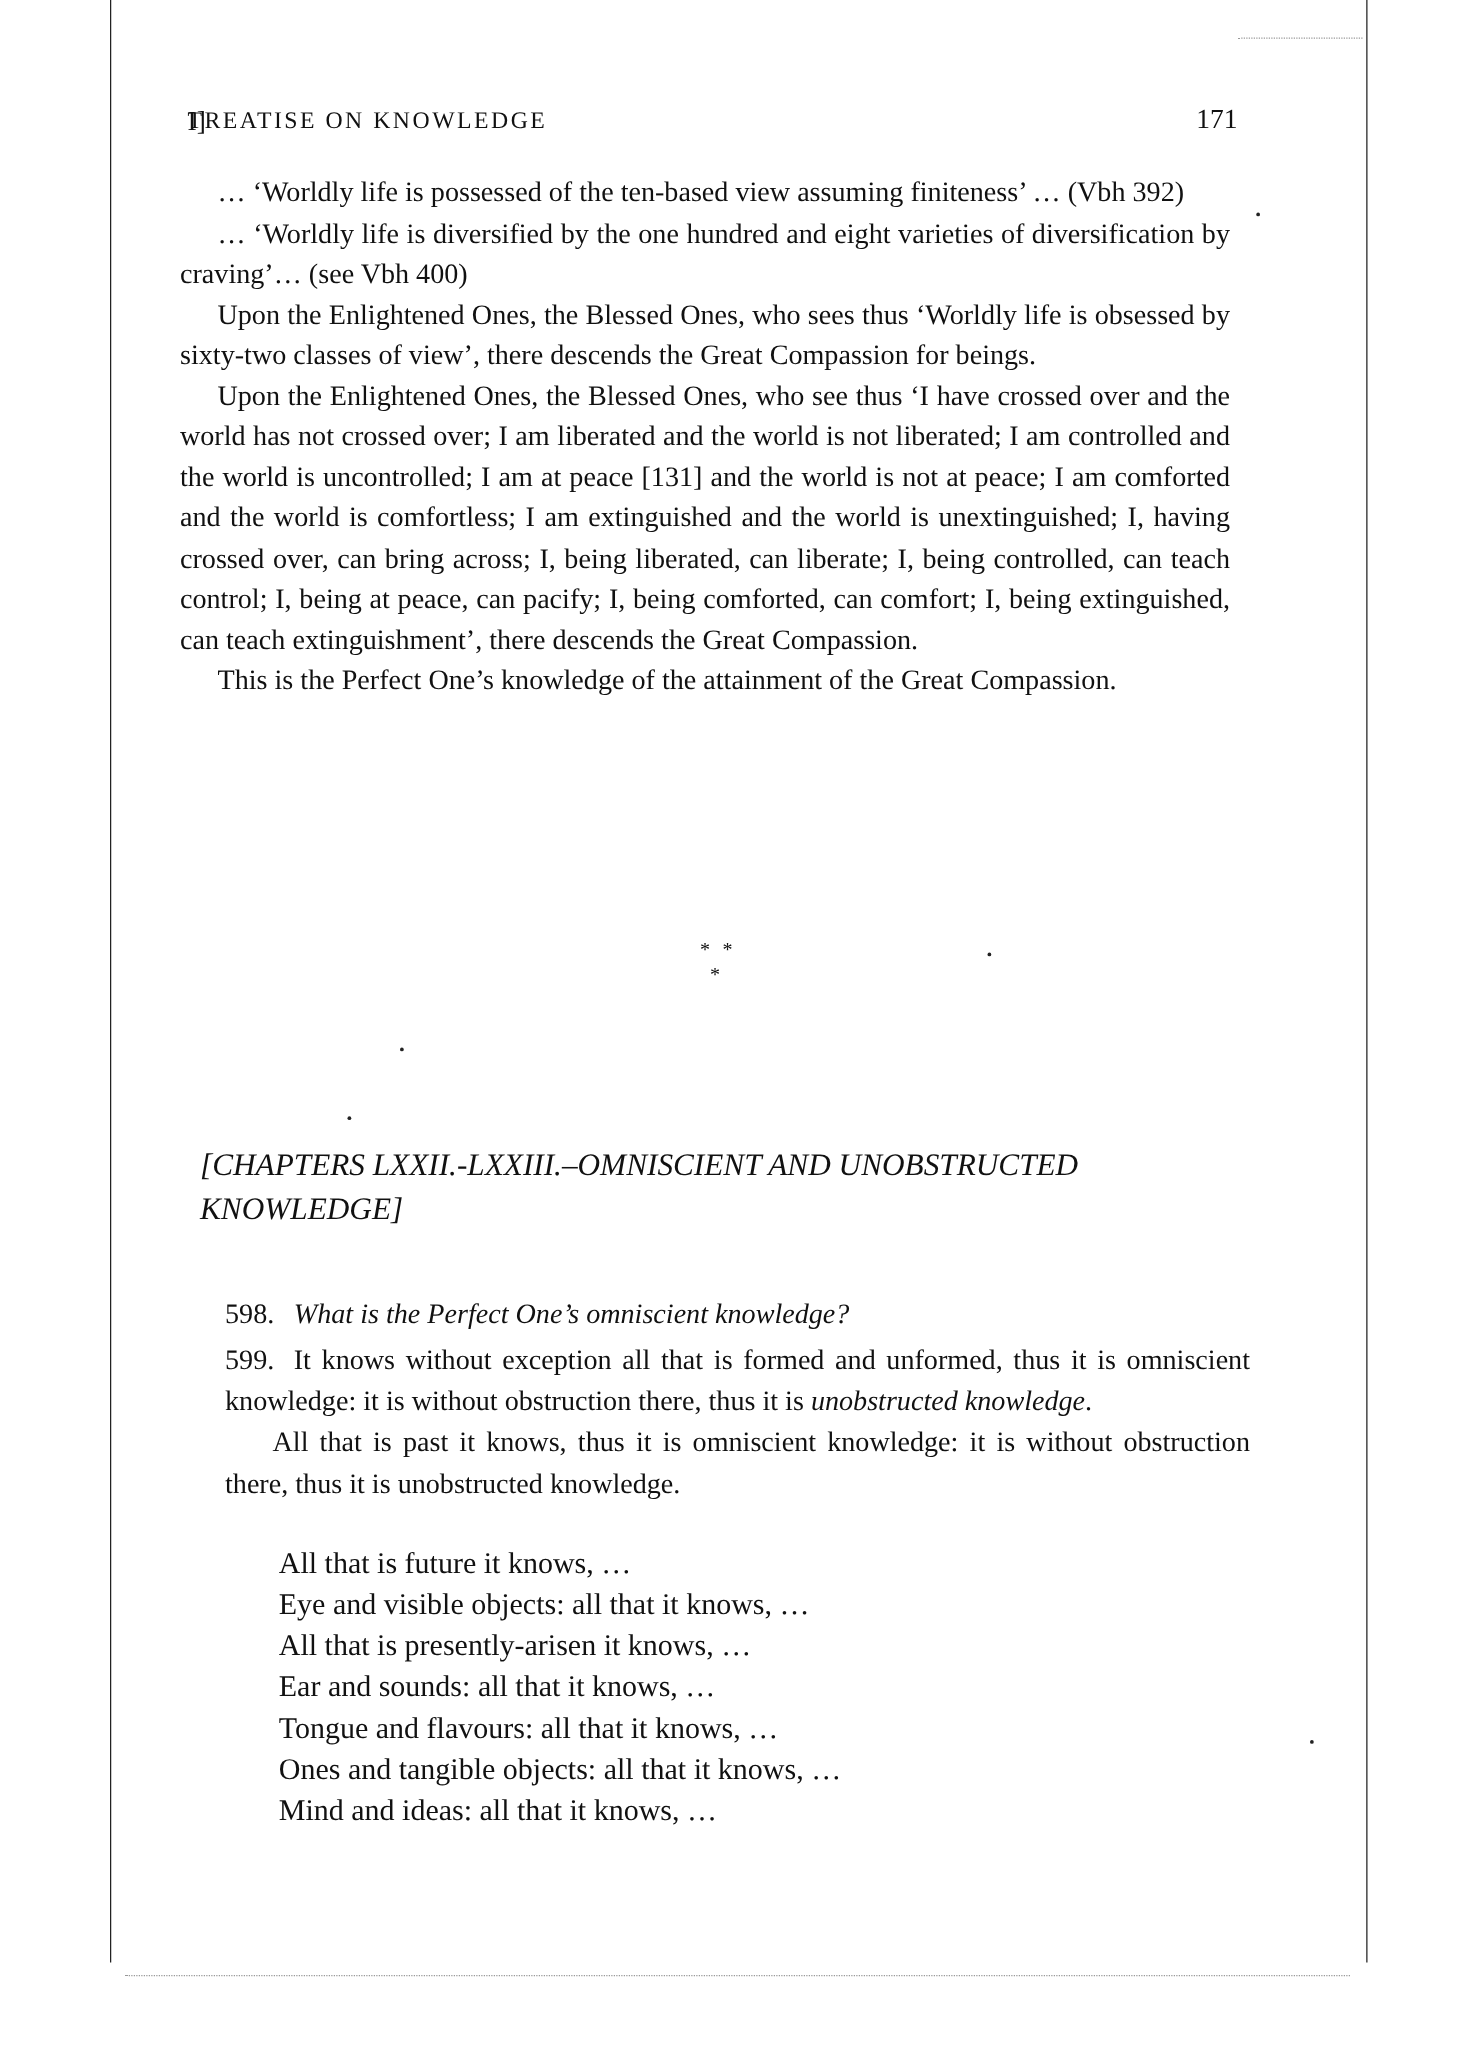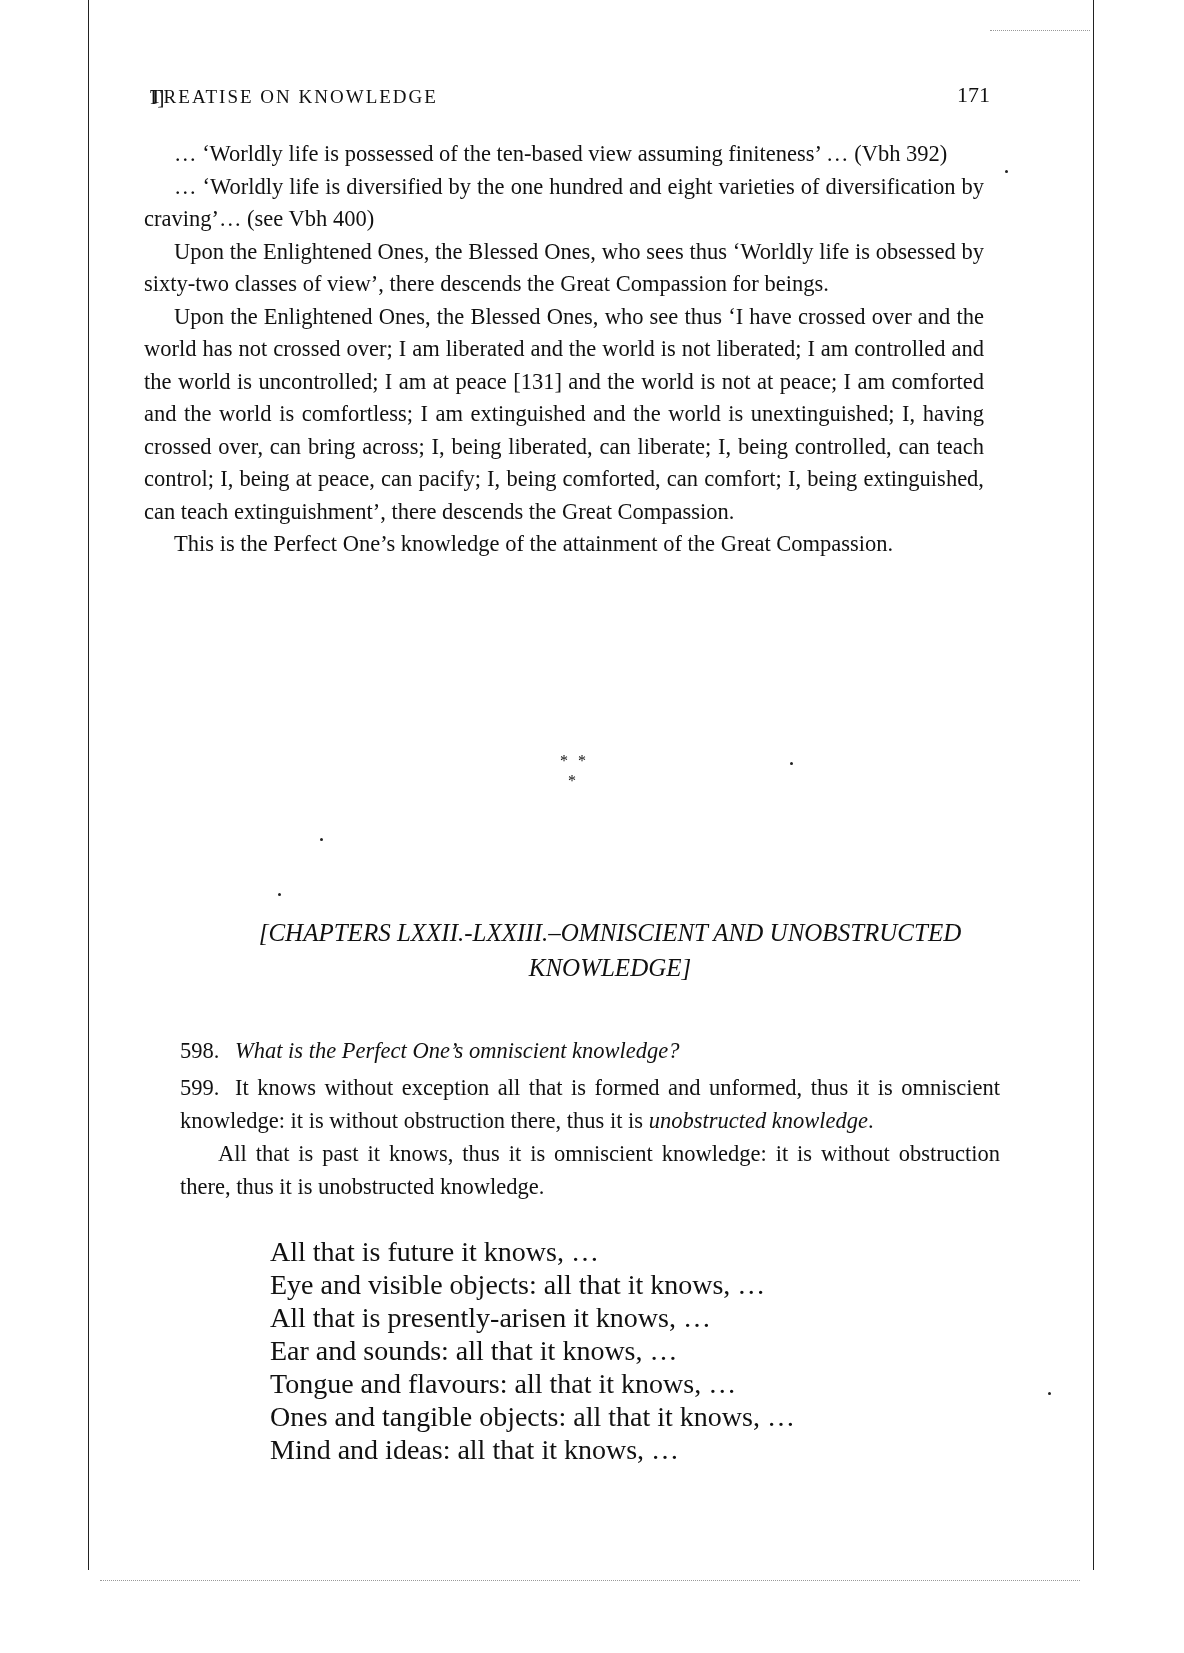--- a/index.html
+++ b/index.html
@@ -18,29 +18,29 @@
     .rh-page { position: absolute; right: 5px; top: 0; font-size: 22px; }
 
     .block { position: absolute; left: 144px; width: 840px; font-size: 22.5px; line-height: 32.5px;
       text-align: justify; }
     .block p { margin: 0; }
     .indent { text-indent: 30px; }
 
     .asterism { position: absolute; top: 752px; left: 560px; width: 60px; height: 50px; }
     .asterism span { position: absolute; font-size: 16px; }
 
-    .chapter-heading { position: absolute; top: 915px; left: 160px; width: 900px; text-align: center;
+    .chapter-heading { position: absolute; top: 915px; left: 160px; width: 900px; text-align: left;
       font-style: italic; font-size: 25px; line-height: 35px; }
 
     .q598 { position: absolute; top: 1038px; left: 180px; width: 820px; font-size: 22.5px; }
     .q598 .num { display: inline-block; width: 55px; }
     .body-599 { position: absolute; top: 1071px; left: 180px; width: 820px; font-size: 22.5px; line-height: 33px; text-align: justify; }
     .body-599 p { margin: 0; }
     .body-599 .num { display: inline-block; width: 55px; }
-    .list-lines { position: absolute; top: 1235px; left: 223px; width: 760px; font-size: 28px; line-height: 33px; margin-left: 47px; }
+    .list-lines { position: absolute; top: 1235px; left: 223px; width: 760px; font-size: 24px; line-height: 33px; }
     .list-lines div { white-space: nowrap; }
   </style>
 </head>
 <body>
 
 <div class="scan-border-left"></div>
 <div class="scan-border-right"></div>
 <div class="scan-dots-top"></div>
 <div class="scan-dots-bottom"></div>
 <div class="speck" style="left:1005px;top:170px;"></div>

